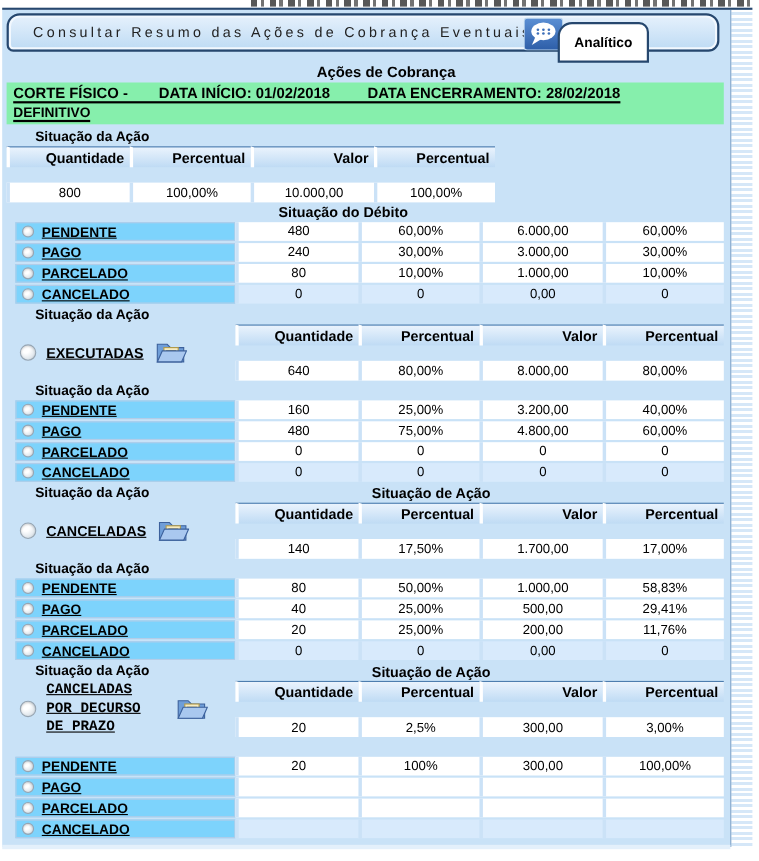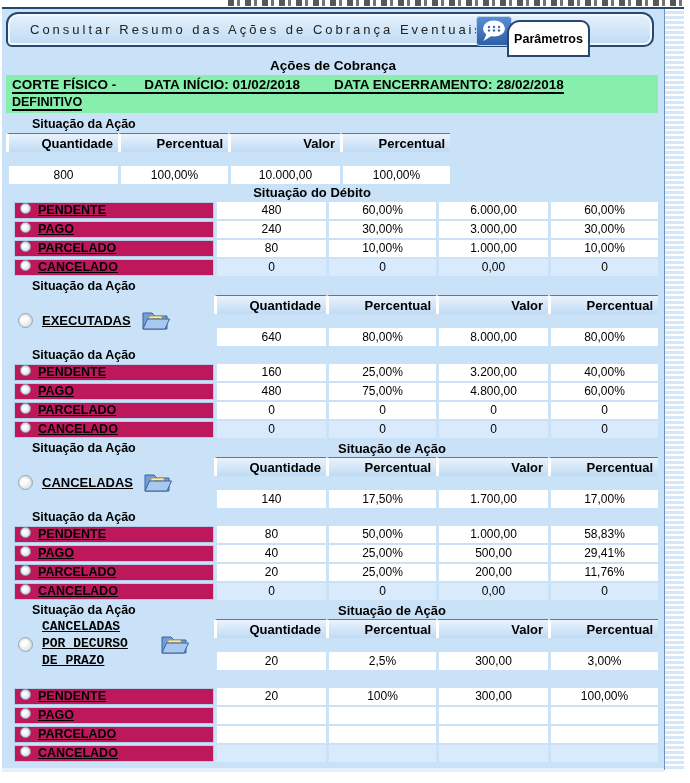--- a/index.html
+++ b/index.html
@@ -25,21 +25,21 @@
   .title{font-size:13px;letter-spacing:3px;color:#222;padding-left:22px;white-space:nowrap;}
   .speech{position:absolute;left:474px;top:7px;width:36px;height:30px;cursor:pointer;}
 
   .tab{position:absolute;top:11px;height:37px;border:2px solid #26476e;box-sizing:border-box;
        display:flex;align-items:center;justify-content:center;font-weight:bold;font-size:12.5px;
        border-radius:13px 9px 0 0;cursor:pointer;}
   .tab-param{left:505px;width:83px;background:#ffffff;z-index:3;}
   .tab-resumo{left:589px;width:69px;background:#fbfaf1;z-index:2;}
 
   .heading{position:absolute;left:0;top:49px;width:662px;text-align:center;
-           font-size:13.5px;font-weight:bold;}
+           font-size:13.5px;font-weight:bold;padding-left:18px;}
 
   
   .cortebar{position:absolute;left:4px;top:66px;width:652px;height:38px;background:#86efac;
             font-weight:bold;font-size:13.5px;box-sizing:border-box;padding:2px 0 0 6px;}
   .cortebar .line1{display:inline-block;border-bottom:2px solid #000;padding-bottom:0px;white-space:nowrap;}
   .cortebar .seg2{margin-left:28px;}
   .cortebar .seg3{margin-left:34px;}
   .cortebar .line2{display:inline-block;border-bottom:2px solid #000;font-size:12.5px;margin-top:0px;}
 
   
@@ -58,22 +58,22 @@
       font-weight:bold;font-size:13px;text-align:right;padding-right:5px;}
   .vc{height:18px;line-height:18px;background:#fff;border-left:3px solid #cbe2f7;
       box-sizing:border-box;margin-top:14px;text-align:center;font-size:12px;}
 
   .sub-head{height:18px;line-height:18px;font-weight:bold;}
   .sub-head.center{text-align:center;font-size:13px;padding-right:40px;}
   .sub-head.left{font-size:12.5px;padding-left:26px;}
 
   .sub-row{display:grid;grid-template-columns:208px 112px 110px 112px 110px;height:17px;margin-bottom:2px;}
   .sub-row:last-child .sc{background:#d8eafc;}
-  .sub-label{background:#be185d;border:1px solid #b3cde8;box-sizing:border-box;margin-left:8px;
-             display:flex;align-items:flex-start;gap:7px;padding-left:5px;}
+  .sub-label{background:#7dd3fc;border:1px solid #b3cde8;box-sizing:border-box;margin-left:8px;
+             display:flex;align-items:center;gap:7px;padding-left:5px;}
   .sub-label a{font-weight:bold;font-size:12.5px;text-decoration:underline;color:#000;cursor:pointer;}
   .sc{background:#fff;border-left:3px solid #cbe2f7;box-sizing:border-box;
       text-align:center;font-size:12px;line-height:16px;}
 
   .radio{width:13px;height:13px;border-radius:50%;border:1px solid #97a5b2;flex:none;cursor:pointer;
          background:radial-gradient(circle at 35% 30%,#ffffff 25%,#e3e9ee 65%,#c6ced6);
          box-shadow:inset 0 1px 2px rgba(0,0,0,.18);}
   .radio.small{width:9px;height:9px;}
   .folder{flex:none;cursor:pointer;line-height:0;}
 
@@ -115,21 +115,21 @@
               <circle cx="18" cy="11" r="1.2"></circle>
               <circle cx="23" cy="11" r="1.2"></circle>
             <circle cx="13" cy="14.5" r="1.2"></circle>
               <circle cx="18" cy="14.5" r="1.2"></circle>
               <circle cx="23" cy="14.5" r="1.2"></circle>
           </g>
         </svg>
       </div>
 
       <div class="tab tab-param">
-        <span>Parâmetros</span>
+        <span>Analítico</span>
       </div>
 
       <div class="heading">Ações de Cobrança</div>
 
       <div class="cortebar">
         <span class="line1"><span>CORTE FÍSICO -</span><span class="seg2">DATA INÍCIO: 01/02/2018</span><span class="seg3">DATA ENCERRAMENTO: 28/02/2018</span></span><br>
         <span class="line2">DEFINITIVO</span>
       </div>
 
       <div id="sections" class="table">

